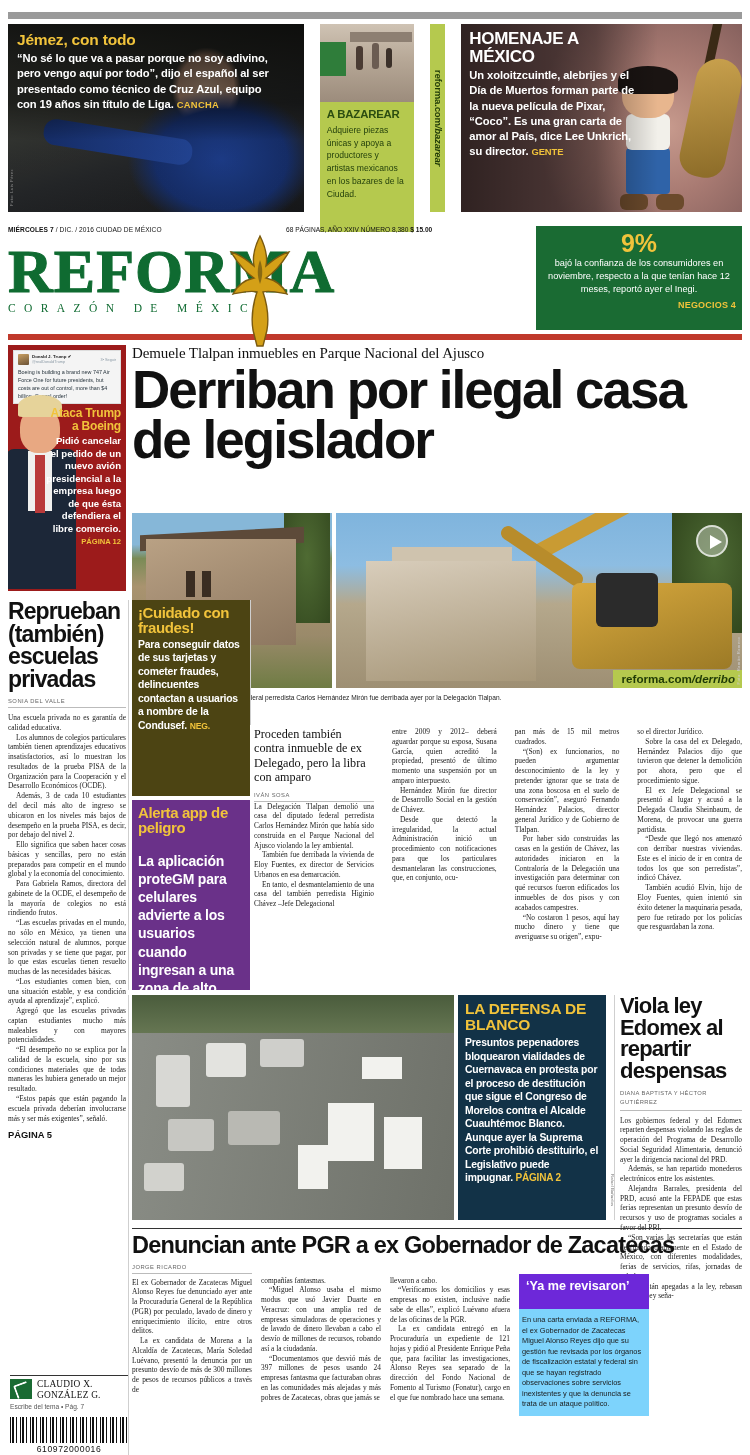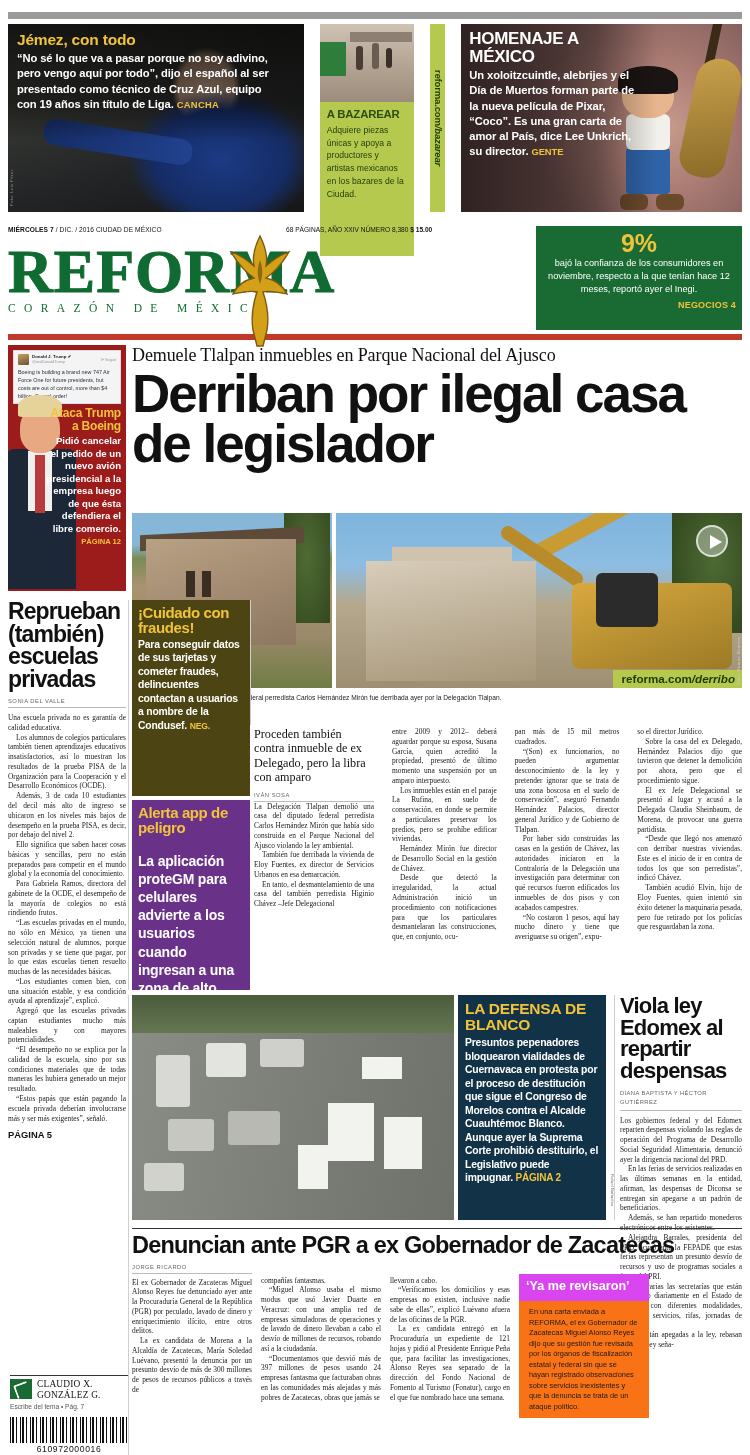--- a/index.html
+++ b/index.html
@@ -26,21 +26,21 @@
   }
   .jemez-arm { position:absolute; left:12%; top:56%; width:150px; height:26px; background:linear-gradient(90deg,#17306e,#24479b); transform:rotate(9deg); border-radius:12px; }
   .jemez-shade { position:absolute; inset:0; background:linear-gradient(180deg, rgba(0,0,0,.78) 0%, rgba(0,0,0,.5) 42%, rgba(0,0,0,.08) 62%); }
   .jemez-txt { position:absolute; left:9px; top:7px; width:255px; z-index:3; }
   .jemez-hd { color:#f1c33b; font-size:15.5px; font-weight:bold; line-height:1.1; letter-spacing:-.2px; }
   .jemez-dk { color:#fff; font-size:11.2px; line-height:1.36; margin-top:3px; font-weight:600; letter-spacing:-.1px; }
   .jemez-dk .sect { color:#f1c33b; font-weight:bold; font-size:9.4px; letter-spacing:.3px; }
   .credit-v { position:absolute; writing-mode:vertical-rl; transform:rotate(180deg); font-size:4.2px; color:#8e8e8e; letter-spacing:.4px; }
 
   
-  .panel-bazar { position:relative; width:100px; height:232px; display:flex; flex-direction:column; }
+  .panel-bazar { position:relative; width:100px; height:208px; display:flex; flex-direction:column; }
   .bazar-photo { height:78px; background:
       linear-gradient(180deg,#cfc3b4 0%,#b7a897 45%,#9c8c7c 100%);
       position:relative; overflow:hidden; }
   .bz-green { position:absolute; left:0; top:18px; width:26px; height:34px; background:#2f7d3a; }
   .bz-p1 { position:absolute; left:36px; top:22px; width:7px; height:24px; background:#4a3b33; border-radius:3px; }
   .bz-p2 { position:absolute; left:52px; top:19px; width:7px; height:26px; background:#6b5c52; border-radius:3px; }
   .bz-p3 { position:absolute; left:66px; top:24px; width:6px; height:20px; background:#3b3029; border-radius:3px; }
   .bz-rail { position:absolute; left:30px; top:8px; width:62px; height:10px; background:#8d7f72; }
   .bazar-body { flex:1; background:#b5c94e; padding:6px 6px 4px 7px; }
   .bazar-hd { color:#2b4d10; font-size:11.4px; font-weight:600; letter-spacing:-.2px; }
@@ -106,21 +106,21 @@
   .tp-suit { position:absolute; left:2px; top:60px; width:70px; height:140px; background:#1c2738; border-radius:8px 8px 0 0; }
   .tp-shirt { position:absolute; left:24px; top:62px; width:24px; height:60px; background:#f0f0ee; }
   .tp-tie { position:absolute; left:31px; top:66px; width:10px; height:58px; background:#b93a3a; }
   .trump-txt { position:absolute; right:5px; top:62px; width:75px; text-align:right; z-index:3; }
   .trump-hd { color:#f1c33b; font-size:12px; font-weight:bold; line-height:1.06; letter-spacing:-.2px; }
   .trump-dk { color:#fff; font-size:9.6px; line-height:1.3; margin-top:3px; font-weight:600; }
   .trump-pg { color:#f1c33b; font-size:7.6px; font-weight:bold; margin-top:2px; }
 
   
   .lead { position:absolute; left:132px; top:345px; width:610px; }
-  .lead-kicker { font-family:"Liberation Serif", serif; font-size:18px; color:#111; letter-spacing:-.1px; }
+  .lead-kicker { font-family:"Liberation Serif", serif; font-size:15px; color:#111; letter-spacing:-.1px; }
   .lead-head { font-size:53px; font-weight:bold; color:#111; line-height:.95; letter-spacing:-2px; margin-top:3px; }
   .lead-photos { position:absolute; left:0; top:168px; width:610px; height:175px; display:flex; gap:4px; }
   .lp1 { position:relative; width:200px; height:175px; overflow:hidden;
       background:linear-gradient(180deg,#86b7d8 0%,#86b7d8 18%,#7a8b56 26%,#a9936f 42%,#9a8a6a 70%,#6f7c44 100%); }
   .lp1 .house { position:absolute; left:14px; top:26px; width:150px; height:106px; background:linear-gradient(160deg,#b9a184,#8d7760); }
   .lp1 .roof { position:absolute; left:8px; top:18px; width:164px; height:16px; background:#5d4a39; transform:skewY(-3deg); }
   .lp1 .win { position:absolute; background:#3a2d22; }
   .lp1 .tree { position:absolute; right:2px; top:0; width:46px; height:110px; background:radial-gradient(ellipse at 50% 40%, #4f6b33, #33481f); }
   .lp2 { position:relative; width:406px; height:175px; overflow:hidden;
       background:linear-gradient(180deg,#7fb4dd 0%,#8dbde2 30%,#b5a88c 52%,#9e8f73 100%); }
@@ -188,22 +188,22 @@
   
   .pgr-rule { position:absolute; left:132px; top:1228px; width:610px; height:1px; background:#333; }
   .pgr { position:absolute; left:132px; top:1234px; width:610px; }
   .pgr-hd { font-size:23.5px; font-weight:bold; color:#111; letter-spacing:-.8px; line-height:1; }
   .pgr-cols { display:flex; gap:9px; margin-top:6px; }
   .pgr-col { width:120px; font-family:"Liberation Serif", serif; font-size:7.4px; line-height:1.32; color:#1a1a1a; text-align:justify; }
   .pgr-col p { text-indent:8px; }
   .pgr-col p:first-child { text-indent:0; }
   .pgr-by { font-size:5.8px; color:#666; letter-spacing:.5px; padding-bottom:3px; border-bottom:1px solid #bbb; margin-bottom:4px; }
   .ya-box { width:130px; }
-  .ya-hd { background:#d946ef; color:#fff; font-size:12.6px; font-weight:bold; padding:6px 7px 8px 7px; line-height:1.08; }
-  .ya-body { background:#f97316; color:#1a1a1a; font-size:7.4px; line-height:1.42; padding:6px 10px; }
+  .ya-hd { background:#6d28d9; color:#fff; font-size:12.6px; font-weight:bold; padding:6px 7px 16px 7px; line-height:1.08; }
+  .ya-body { background:#7dd3fc; color:#1a1a1a; font-size:7.4px; line-height:1.42; padding:6px 3px; }
 
   
   .col-box { position:absolute; left:10px; top:1375px; width:118px; }
   .cb-rule { width:118px; height:1px; background:#333; }
   .cb-row { display:flex; gap:5px; margin-top:3px; }
   .cb-logo { width:22px; height:20px; background:#1a6b33; position:relative; flex:none; }
   .cb-logo:after { content:""; position:absolute; left:5px; top:4px; width:12px; height:12px; border:2.5px solid #fff; border-right:0; border-bottom:0; transform:rotate(-20deg); border-radius:2px 0 0 0; }
   .cb-name { font-family:"Liberation Serif", serif; font-size:9.4px; color:#111; line-height:1.12; letter-spacing:.2px; }
   .cb-note { font-size:6.6px; color:#555; margin-top:3px; }
   .barcode { margin-top:7px; width:118px; height:26px; background:repeating-linear-gradient(90deg,#111 0 1px,#fff 1px 2px,#111 2px 4px,#fff 4px 6px,#111 6px 7px,#fff 7px 10px); }
@@ -388,21 +388,20 @@
         <div class="tl-sub">Proceden también contra inmueble de ex Delegado, pero la libra con amparo</div>
         <div class="tl-by">IVÁN SOSA</div>
         <div class="tl-col" id="tl-col1">
             <p>La Delegación Tlalpan demolió una casa del diputado federal perredista Carlos Hernández Mirón que había sido construida en el Parque Nacional del Ajusco violando la ley ambiental.</p>
             <p>También fue derribada la vivienda de Eloy Fuentes, ex director de Servicios Urbanos en esa demarcación.</p>
             <p>En tanto, el desmantelamiento de una casa del también perredista Higinio Chávez –Jefe Delegacional</p>
           </div>
       </div>
       <div class="tl-col" id="tl-col2">
           <p>entre 2009 y 2012– deberá aguardar porque su esposa, Susana García, quien acreditó la propiedad, presentó de último momento una suspensión por un amparo interpuesto.</p>
-          <p>Los inmuebles están en el paraje La Rufina, en suelo de conservación, en donde se permite a particulares preservar los predios, pero se prohíbe edificar viviendas.</p>
           <p>Hernández Mirón fue director de Desarrollo Social en la gestión de Chávez.</p>
           <p>Desde que detectó la irregularidad, la actual Administración inició un procedimiento con notificaciones para que los particulares desmantelaran las construcciones, que, en conjunto, ocu-</p>
         </div>
       <div class="tl-col" id="tl-col3">
           <p>pan más de 15 mil metros cuadrados.</p>
           <p>“(Son) ex funcionarios, no pueden argumentar desconocimiento de la ley y pretender ignorar que se trata de una zona boscosa en el suelo de conservación”, aseguró Fernando Hernández Palacios, director general Jurídico y de Gobierno de Tlalpan.</p>
           <p>Por haber sido construidas las casas en la gestión de Chávez, las autoridades iniciaron en la Contraloría de la Delegación una investigación para determinar con qué recursos fueron edificados los inmuebles de dos pisos y con acabados campestres.</p>
           <p>“No costaron 1 pesos, aquí hay mucho dinero y tiene que averiguarse su origen”, expu-</p>
         </div>
       <div class="tl-col" id="tl-col4">
@@ -434,21 +433,20 @@
     <div class="bl-hd">LA DEFENSA DE BLANCO</div>
     <div class="bl-dk"><span>Presuntos pepenadores bloquearon vialidades de Cuernavaca en protesta por el proceso de destitución que sigue el Congreso de Morelos contra el Alcalde Cuauhtémoc Blanco. Aunque ayer la Suprema Corte prohibió destituirlo, el Legislativo puede impugnar.</span> <span class="bl-pg">PÁGINA 2</span></div>
     <div class="bl-credit">Rafael Bañuelos</div>
   </div>
 
   <div class="edo">
     <div class="edo-hd">Viola ley Edomex al repartir despensas</div>
     <div class="edo-by">DIANA BAPTISTA Y HÉCTOR GUTIÉRREZ</div>
     <div class="bodytext" id="edomex-body">
         <p>Los gobiernos federal y del Edomex reparten despensas violando las reglas de operación del Programa de Desarrollo Social Seguridad Alimentaria, denunció ayer la dirigencia nacional del PRD.</p>
-        <p>En las ferias de servicios realizadas en las últimas semanas en la entidad, afirman, las despensas de Diconsa se entregan sin apegarse a un padrón de beneficiarios.</p>
         <p>Además, se han repartido monederos electrónicos entre los asistentes.</p>
         <p>Alejandra Barrales, presidenta del PRD, acusó ante la FEPADE que estas ferias representan un presunto desvío de recursos y uso de programas sociales a favor del PRI.</p>
         <p>“Son varias las secretarías que están desfilando diariamente en el Estado de México, con diferentes modalidades, ferias de servicios, rifas, jornadas de salud.</p>
         <p>“No están apegadas a la ley, rebasan lo que la ley seña-</p>
       </div>
   </div>
 
   <div class="pgr-rule"></div>
   <div class="pgr">
     <div class="pgr-hd">Denuncian ante PGR a ex Gobernador de Zacatecas</div>

